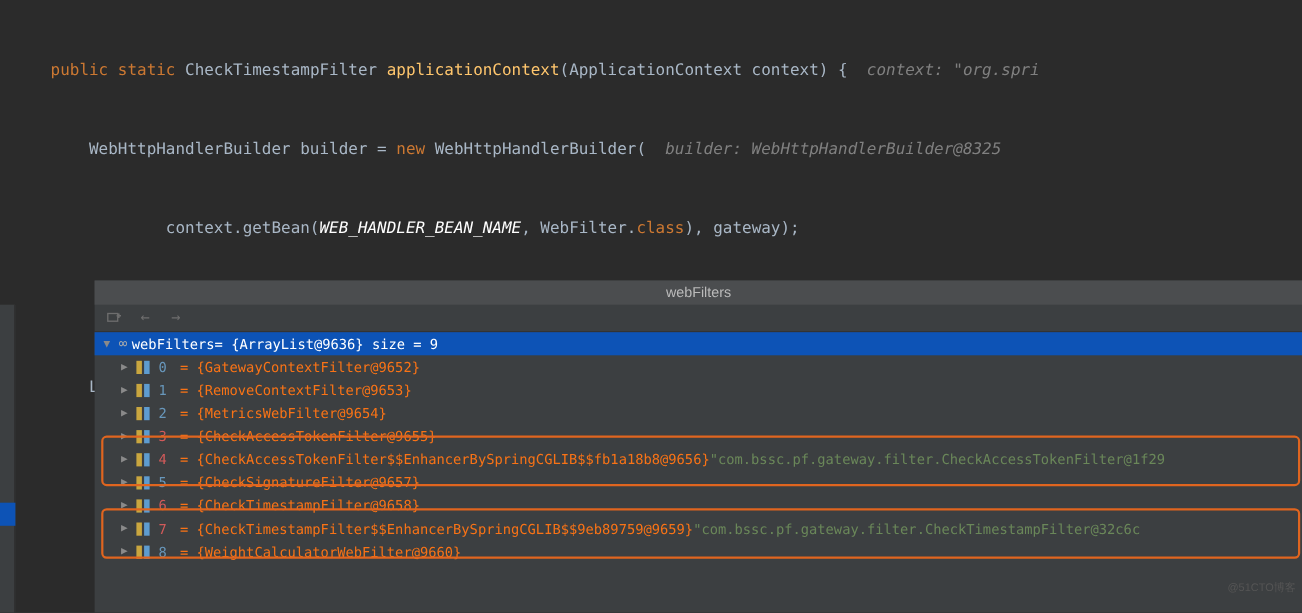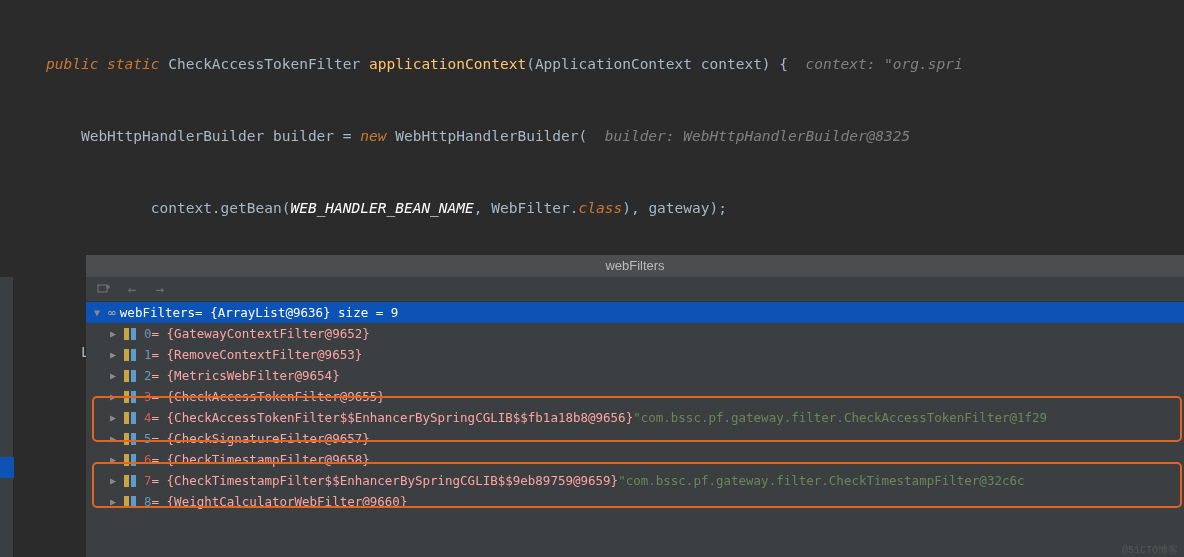--- a/index.html
+++ b/index.html
@@ -12,21 +12,21 @@
     height: 557px;
     overflow: hidden;
     position: relative;
   }
   .code-area {
     padding: 4px 0 0 0;
     line-height: 24px;
     white-space: pre;
   }
   .line { padding-left: 46px; }
-  .kw-orange { color: #cc7832; font-style: italic; }
+  .kw-orange { color: #cc7832; }
   .fn-yellow { color: #ffc66d; }
   .comment-gray { color: #808080; font-style: italic; }
   .purple-const { color: #ffffff; font-style: italic; }
   .highlight-box {
     border: 2px solid #e0651f;
     border-radius: 4px;
     padding: 0 2px;
   }
 
   .debug-panel {
@@ -84,40 +84,40 @@
   .field-icon {
     display: inline-flex;
     width: 14px; height: 12px;
     margin-right: 6px;
   }
   .field-icon span { width: 5px; height: 12px; display: block; }
   .field-icon .l { background: #c9a63f; margin-right: 2px; }
   .field-icon .r { background: #5e9cd0; }
   .idx-red { color: #d25a5a; }
   .idx-blue { color: #6897bb; }
-  .val-gray { color: #fca5a5; }
+  .val-gray { color: #f97316; margin-left: 12px; }
   .val-str { color: #6a8759; }
   .tree-row.child { padding-left: 24px; }
 
   .orange-box {
     position: absolute;
     border: 2px solid #e0651f;
     border-radius: 5px;
     pointer-events: none;
   }
   .box1 { top: 396px; left: 92px; right: 2px; height: 46px; }
   .box2 { top: 462px; left: 92px; right: 2px; height: 46px; }
 
   .watermark {
     position: absolute;
     right: 6px;
-    bottom: 0;
+    bottom: 16px;
     font-size: 10px;
     color: #555;
-    font-family: Liberation Mono, monospace;
+    font-family: Liberation Sans, sans-serif;
   }
 
   .left-gutter {
     position: absolute;
     left: 0; top: 277px; bottom: 0;
     width: 14px;
     background: #3c3f41;
     border-right: 1px solid #2b2b2b;
   }
   .gutter-sel {
@@ -126,21 +126,21 @@
     width: 14px;
     height: 21px;
     background: #0d53b6;
     top: 457px;
   }
 </style>
 </head>
 <body>
 
 <div class="code-area">
-  <div class="line"><span class="kw-orange">public static </span><span>CheckAccessTokenFilter </span><span class="fn-yellow">applicationContext</span><span>(ApplicationContext context) {</span><span class="comment-gray">  context: "org.spri</span></div>
+  <div class="line"><span class="kw-orange">public static </span><span>CheckTimestampFilter </span><span class="fn-yellow">applicationContext</span><span>(ApplicationContext context) {</span><span class="comment-gray">  context: "org.spri</span></div>
   <div class="line"><span>    WebHttpHandlerBuilder builder = </span><span class="kw-orange">new </span><span>WebHttpHandlerBuilder(</span><span class="comment-gray">  builder: WebHttpHandlerBuilder@8325</span></div>
   <div class="line"><span>            context.getBean(</span><span class="purple-const">WEB_HANDLER_BEAN_NAME</span><span>, WebFilter.</span><span class="kw-orange">class</span><span>), gateway);</span></div>
   <div class="line"> </div>
   <div class="line"><span>    List&lt;WebFilter&gt; </span><span class="highlight-box"><span>webFilters</span></span><span> = context</span><span class="comment-gray">  webFilters:  size = 9</span></div>
   <div class="line"><span>            .getBeanProvider(WebFilter.</span><span class="kw-orange">class</span><span>)</span></div>
   <div class="line"><span>            .orderedStream()</span></div>
   <div class="line"></div>
 </div>
 
 <div class="debug-panel">

